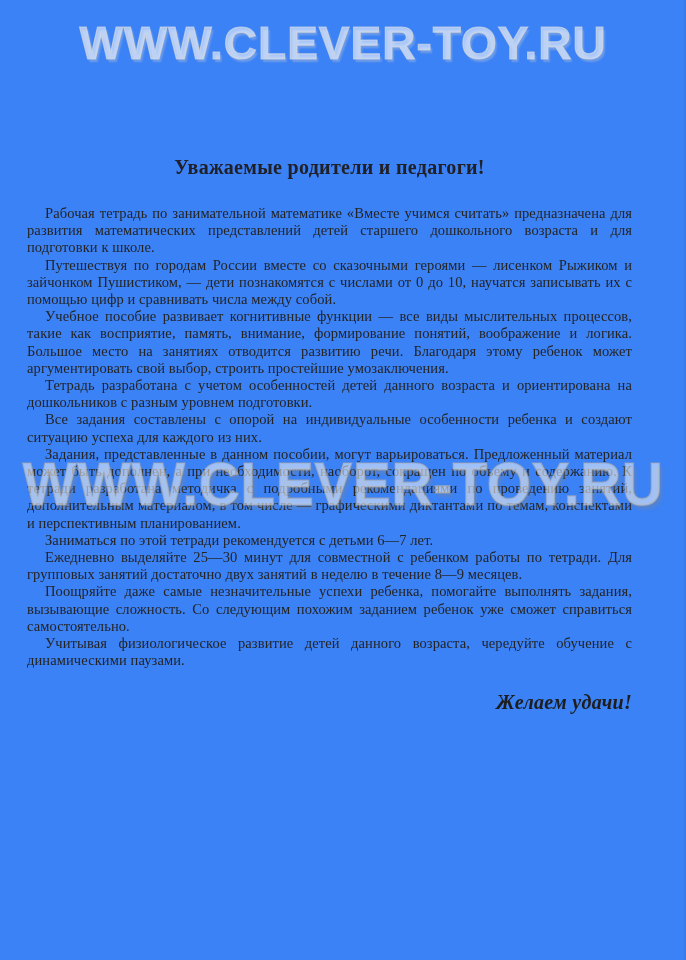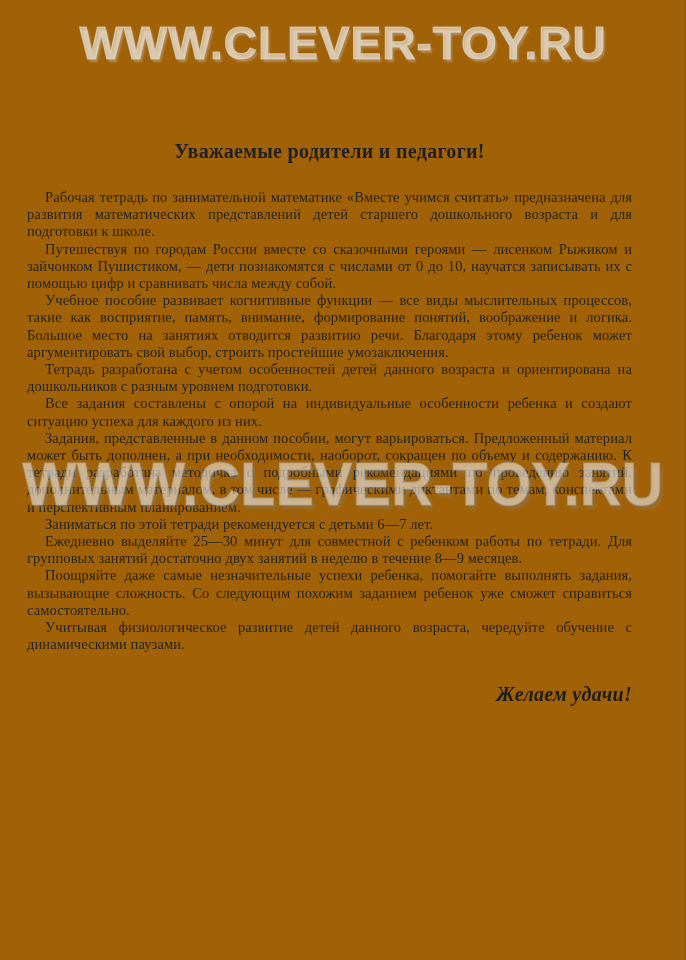--- a/index.html
+++ b/index.html
@@ -11,21 +11,21 @@
     width: 686px;
     height: 960px;
     position: relative;
     overflow: hidden;
     font-family: "Liberation Serif", serif;
     color: #1f1f1f;
   }
   .page {
     position: absolute;
     inset: 0;
-    background: #a16207;
+    background: #3b82f6;
     text-decoration: underline;
   }
   .scan-edge {
     position: absolute;
     top: 0;
     right: 0;
     width: 3px;
     height: 100%;
     background: linear-gradient(to right, rgba(0,0,0,0), rgba(0,0,0,0.07));
   }
@@ -53,21 +53,21 @@
     transform: translateX(-50%) scaleY(1.08);
     font-size: 57px;
     letter-spacing: 0.5px;
     color: rgba(255,255,255,0.5);
     -webkit-text-stroke: 1.5px rgba(168,168,168,0.5);
     text-shadow: 3px 4px 3px rgba(135,135,135,0.32);
   }
   .content {
     position: absolute;
     left: 27px;
-    top: 140px;
+    top: 156px;
     width: 605px;
     z-index: 2;
   }
   .title {
     margin: 0 0 26px 0;
     font-size: 20px;
     font-weight: 700;
     text-align: center;
     letter-spacing: 0.3px;
     color: #202028;
@@ -77,21 +77,21 @@
     font-size: 14.5px;
     line-height: 17.2px;
     text-align: justify;
     text-indent: 18px;
     letter-spacing: 0.1px;
     hyphens: auto;
     -webkit-hyphens: auto;
     color: #242424;
   }
   .closing {
-    margin-top: 30px;
+    margin-top: 22px;
     text-align: right;
     font-size: 20px;
     font-style: italic;
     font-weight: 700;
     color: #1d1d1d;
     letter-spacing: 0.3px;
   }
 </style>
 </head>
 <body>

